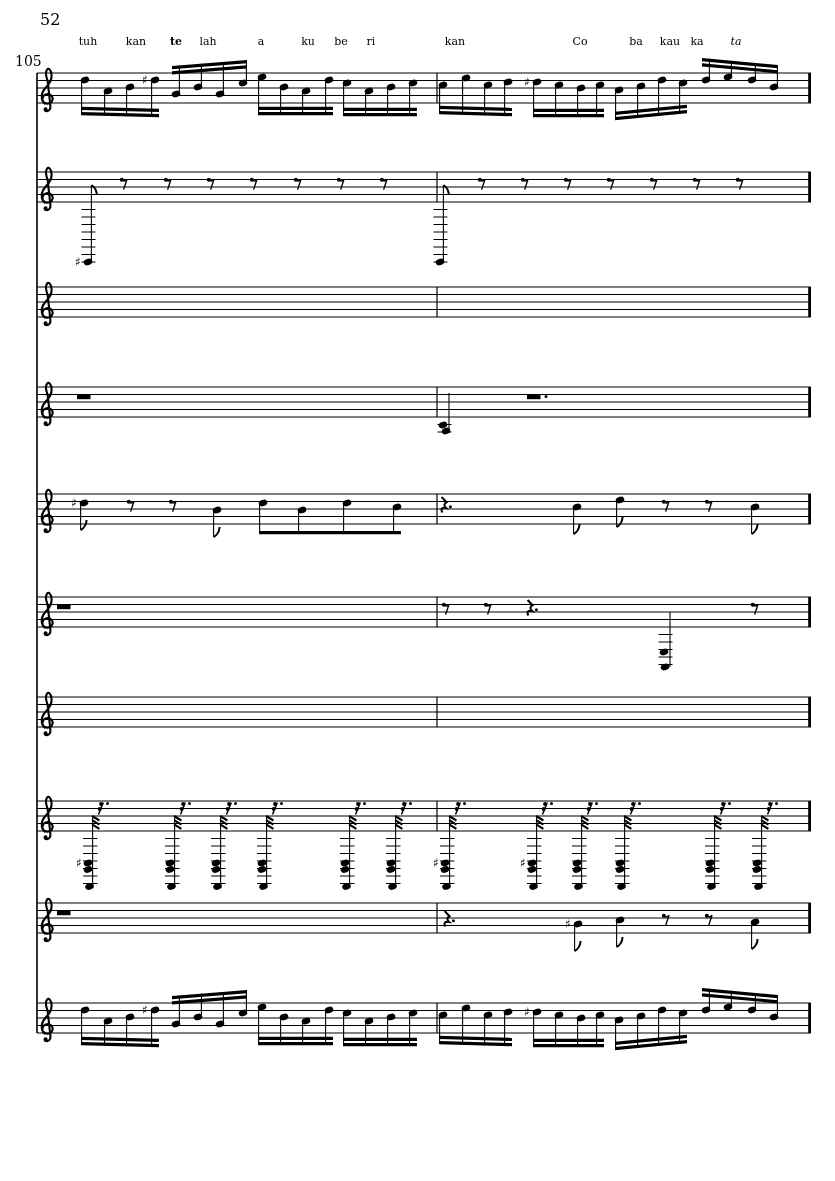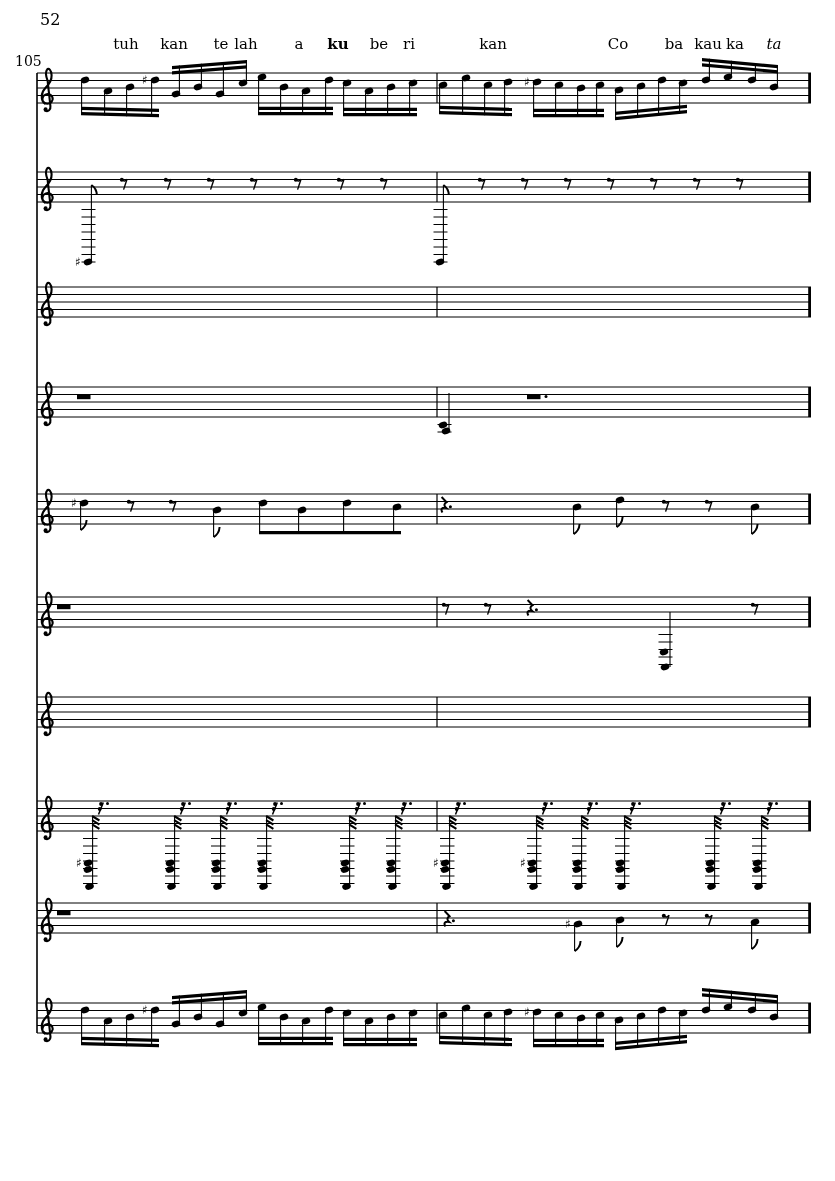--- a/index.html
+++ b/index.html
@@ -1,36 +1,36 @@
 <!DOCTYPE html>
 <html><head>
 <meta charset="utf-8">
 <style>
   html,body{margin:0;padding:0;background:#e8e8e8;}
   .page{position:relative;width:835px;height:1181px;background:#ffffff;overflow:hidden;
         font-family:"DejaVu Serif", serif;color:#000;}
   .page-number{position:absolute;left:40px;top:10px;font-size:16px;}
   .measure-number{position:absolute;left:15px;top:53px;font-size:14px;}
   .lyrics{position:absolute;left:0;top:0;width:100%;height:60px;}
-  .lyrics span{position:absolute;top:35px;transform:translateX(-50%);font-size:15px;white-space:nowrap;margin-left:38px;}
+  .lyrics span{position:absolute;top:35px;transform:translateX(-50%);font-size:11px;white-space:nowrap;}
   svg{position:absolute;left:0;top:0;}
 </style>
 </head>
 <body>
 
 <div class="page">
   <div class="page-number">52</div>
   <div class="measure-number">105</div>
   <div class="lyrics">
       <span style="left: 88px;">tuh</span>
       <span style="left: 136px;">kan</span>
-      <span style="left: 183px;">te</span>
+      <span style="left: 176px; font-weight: bold;">te</span>
       <span style="left: 208px;">lah</span>
       <span style="left: 261px;">a</span>
-      <span style="left: 300px; font-weight: bold;">ku</span>
+      <span style="left: 308px;">ku</span>
       <span style="left: 341px;">be</span>
       <span style="left: 371px;">ri</span>
       <span style="left: 455px;">kan</span>
       <span style="left: 580px;">Co</span>
       <span style="left: 636px;">ba</span>
       <span style="left: 670px;">kau</span>
       <span style="left: 697px;">ka</span>
       <span style="left: 736px; font-style: italic;">ta</span>
     </div>
   <svg id="score" width="835" height="1181" viewBox="0 0 835 1181">

